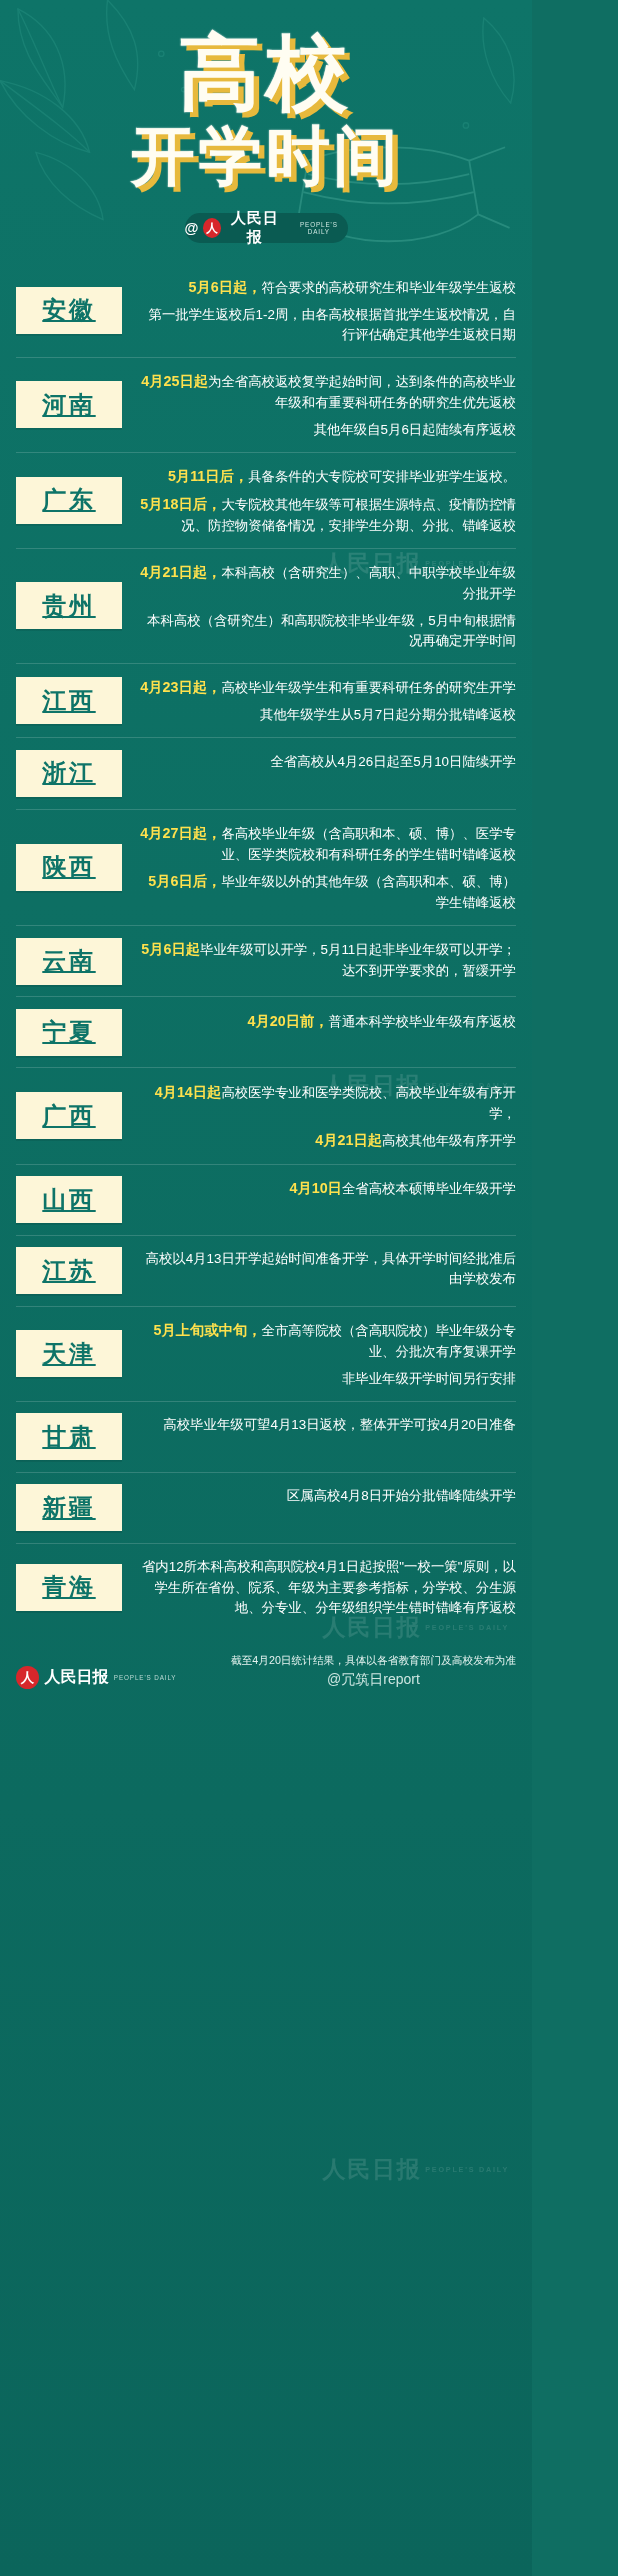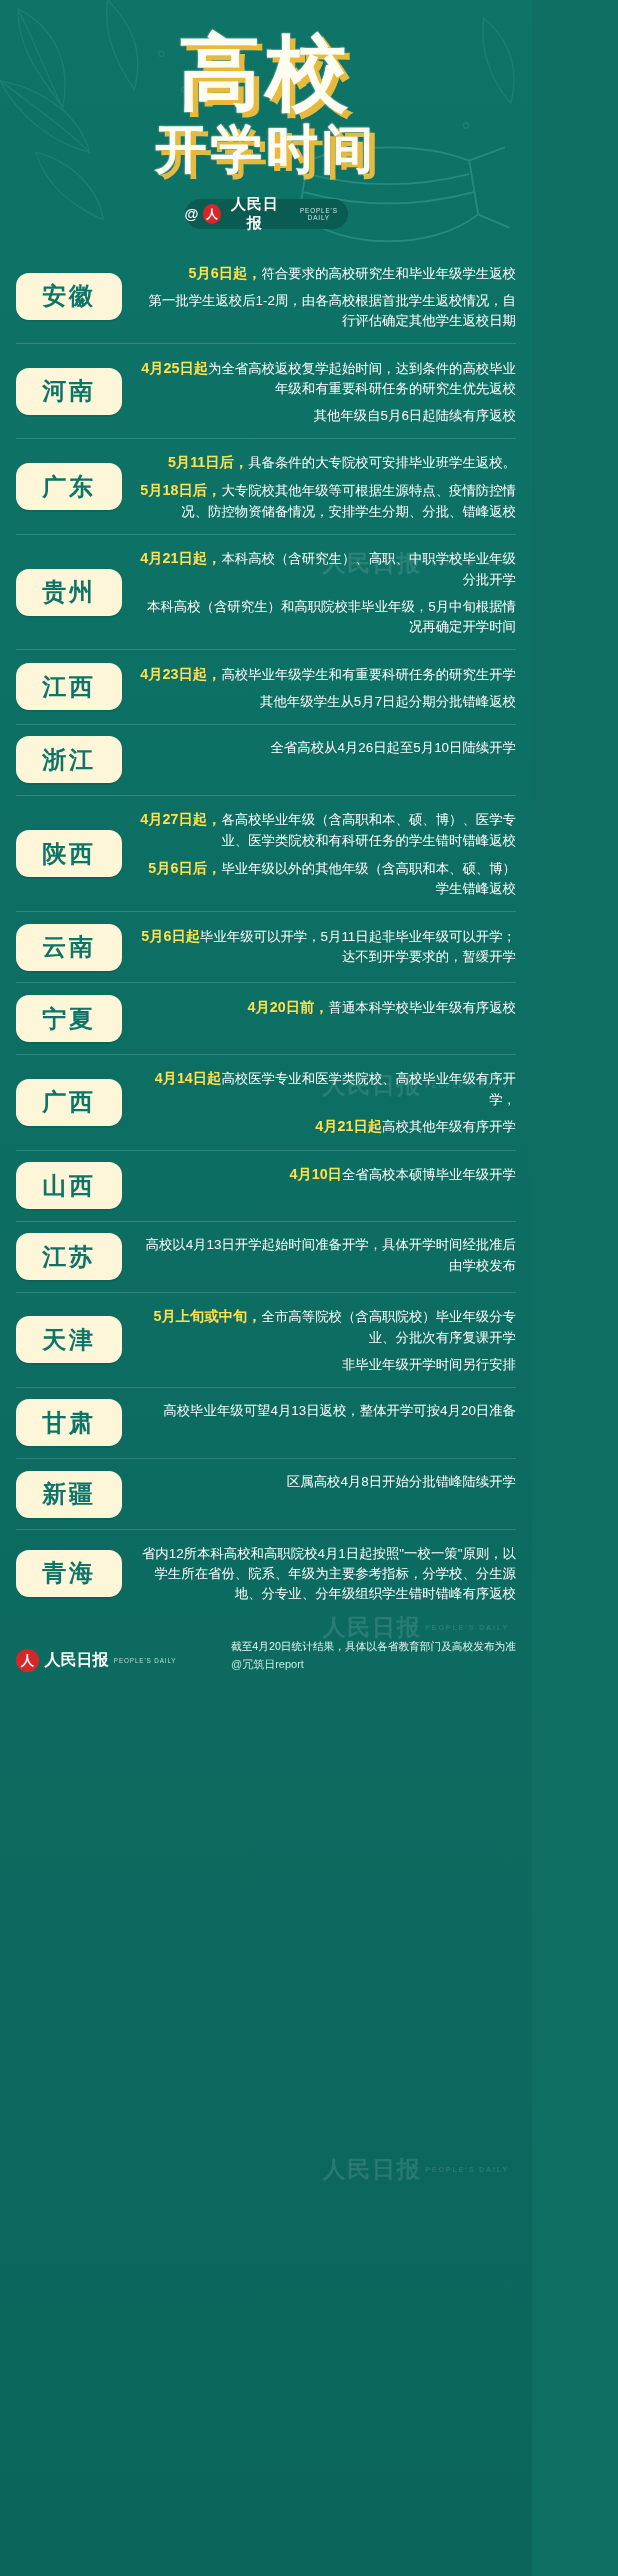--- a/index.html
+++ b/index.html
@@ -42,21 +42,21 @@
   }
   .hdr-line1 {
     font-size: 82px;
     font-weight: bold;
     letter-spacing: 5.4px;
     color: #fffdf2;
     text-shadow: 5.4px 5.4px 0 #e7b93c, 0 0 1.8px #fff;
     line-height: 1.05;
   }
   .hdr-line2 {
-    font-size: 52px;
+    font-size: 64px;
     font-weight: bold;
     letter-spacing: 3.6px;
     color: #fffdf2;
     text-shadow: 5.4px 5.4px 0 #e7b93c, 0 0 1.8px #fff;
     line-height: 1.15;
     margin-top: 3.6px;
   }
   .brandbar {
     margin: 20px auto 0;
     width: 163px;
@@ -108,31 +108,32 @@
     display: flex;
     align-items: flex-start;
     padding: 11.6px 0 11.6px 0;
     border-bottom: 0.9px solid rgba(255,255,255,.16);
   }
   .row:last-child { border-bottom: none; }
   .prov {
     flex: 0 0 106px;
     min-height: 47px;
     background: #fdf6d8;
-    border-radius: 13px;
+    border-radius: 0;
     display: flex;
     align-items: center;
     justify-content: center;
     color: #0e7468;
     font-size: 24px;
     font-weight: bold;
     letter-spacing: 2.7px;
     margin-right: 14.3px;
     box-shadow: 0 1.8px 0 rgba(0,0,0,.10);
     align-self: center;
+    text-decoration: underline;
   }
   .info {
     flex: 1 1 auto;
     padding-top: 1.8px;
   }
   .info p {
     margin: 0 0 6.3px 0;
     font-size: 13.4px;
     line-height: 1.52;
     color: #ffffff;
@@ -192,30 +193,30 @@
     color: #fff;
     font-size: 16px;
     font-weight: bold;
   }
   .footer-left .pd-en {
     color: #bcdbd5;
     font-size: 6.3px;
     letter-spacing: 0.9px;
   }
   .footer-right {
-    text-align: left;
+    text-align: center;
   }
   .footer-note {
     color: #e6f4f1;
     font-size: 10.7px;
     line-height: 1.5;
   }
   .footer-credit {
     color: #cde6e1;
-    font-size: 11px;
+    font-size: 14px;
     margin-top: 3.6px;
   }
 </style>
 </head>
 <body>
 
 <div class="poster">
 
   <svg class="leaf-pattern" viewBox="0 0 690 250" preserveAspectRatio="none">
     <g stroke="#5fd4bd" stroke-width="1.5" fill="none" opacity="0.55">

